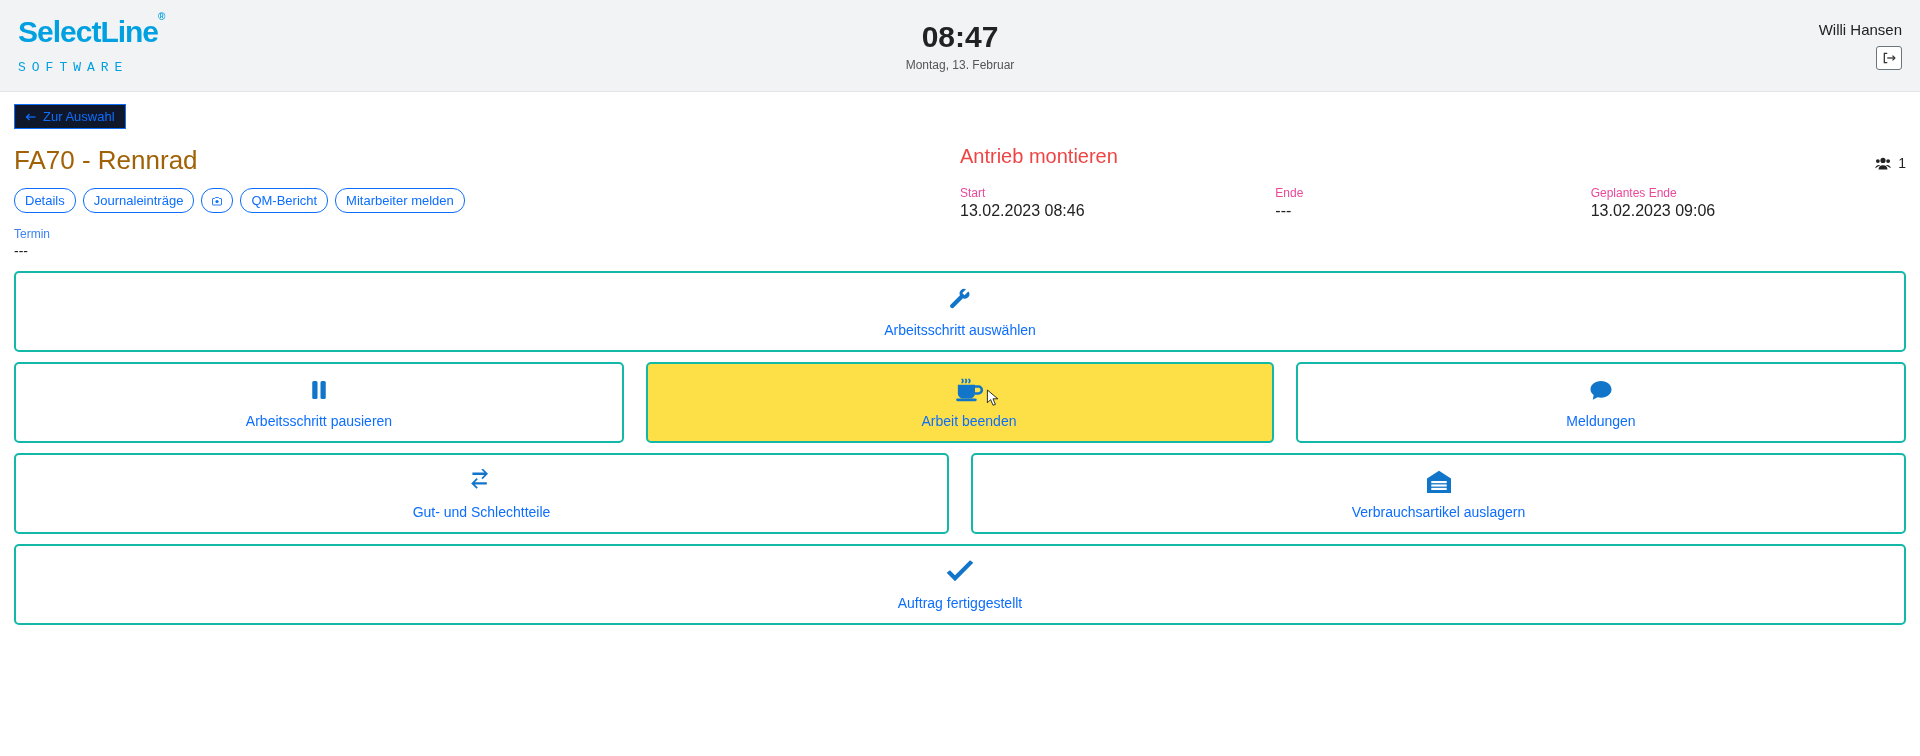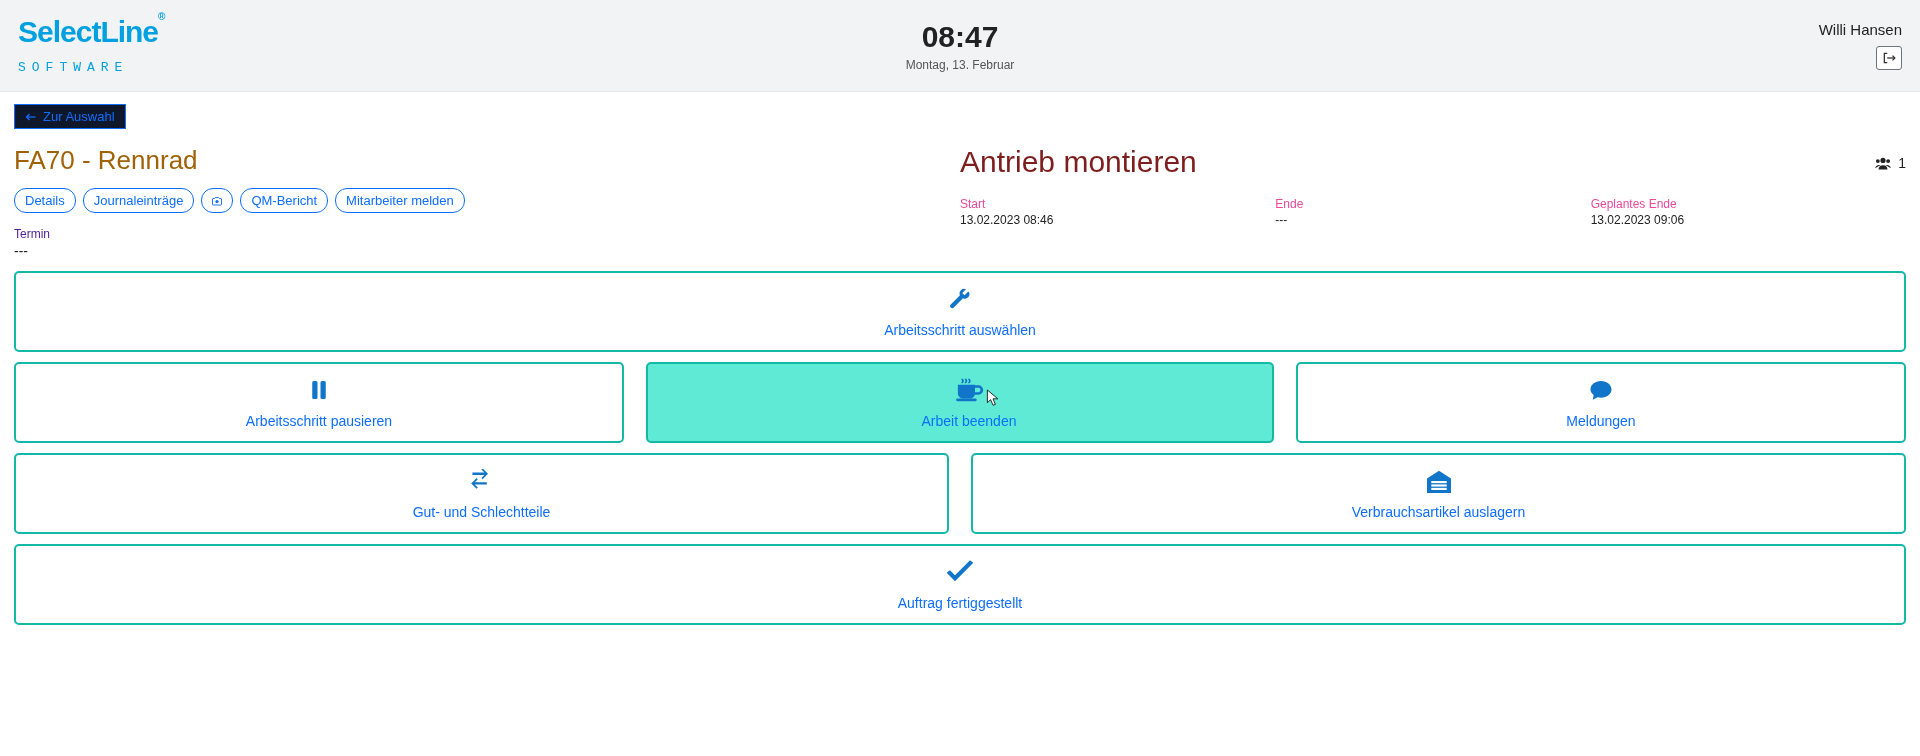--- a/index.html
+++ b/index.html
@@ -115,47 +115,47 @@
       border-radius: 12px;
       padding: 4px 10px;
       font-size: 13px;
       cursor: pointer;
       display: inline-flex;
       align-items: center;
     }
     .pill-btn.icon-only { padding: 4px 8px; }
     .pill-btn svg { width: 14px; height: 12px; }
     .termin-block { margin-top: 14px; }
-    .termin-label { font-size: 12px; color: #4c1d95; }
+    .termin-label { font-size: 12px; color: #3b82f6; }
     .termin-value { font-size: 14px; color: #222; margin-top: 2px; }
 
     .task-title {
-      font-size: 30px;
+      font-size: 20px;
       font-weight: 400;
-      color: #7f1d1d;
+      color: #ef4444;
     }
     .people-count {
       position: absolute;
       right: 0;
       top: 10px;
       display: inline-flex;
       align-items: center;
       gap: 6px;
       color: #222;
       font-size: 14px;
     }
     .people-count svg { width: 18px; height: 14px; }
 
     .meta-row {
       margin-top: 18px;
       display: flex;
     }
     .meta-block { flex: 1; }
     .meta-label { font-size: 12px; color: #ec4899; }
-    .meta-value { font-size: 12px; color: #222; margin-top: 2px; }
+    .meta-value { font-size: 16px; color: #222; margin-top: 2px; }
 
     .tiles {
       margin-top: 12px;
     }
     .tile-row {
       display: flex;
       gap: 22px;
       margin-bottom: 10px;
     }
     .tile {
@@ -167,21 +167,21 @@
       cursor: pointer;
       padding: 14px 10px 12px 10px;
       text-align: center;
       display: flex;
       flex-direction: column;
       align-items: center;
       justify-content: center;
       gap: 8px;
     }
     .tile.hover {
-      background: #5eead4;
+      background: #fde047;
       padding-left: 28px;
     }
     .tile-icon svg { width: 30px; height: 24px; fill: #1175c9; }
     .tile-label { font-size: 14px; color: #0d6efd; }
 
     .tile-row.wide .tile {
       
     }
     .cursor {
       position: absolute;

